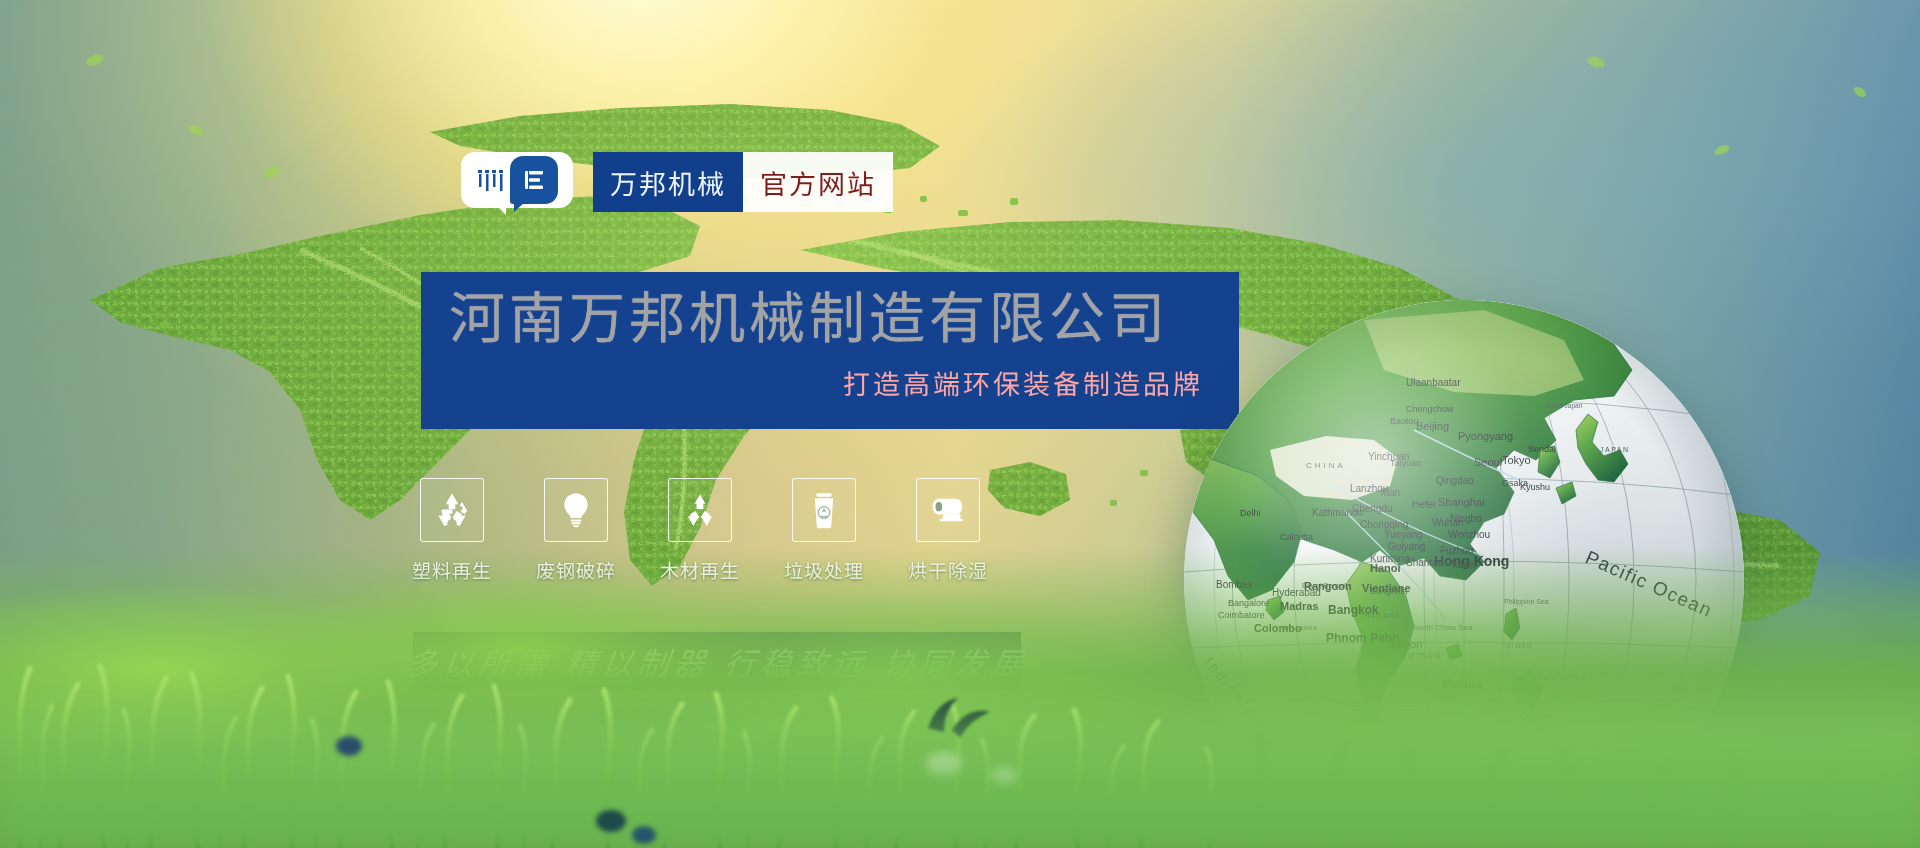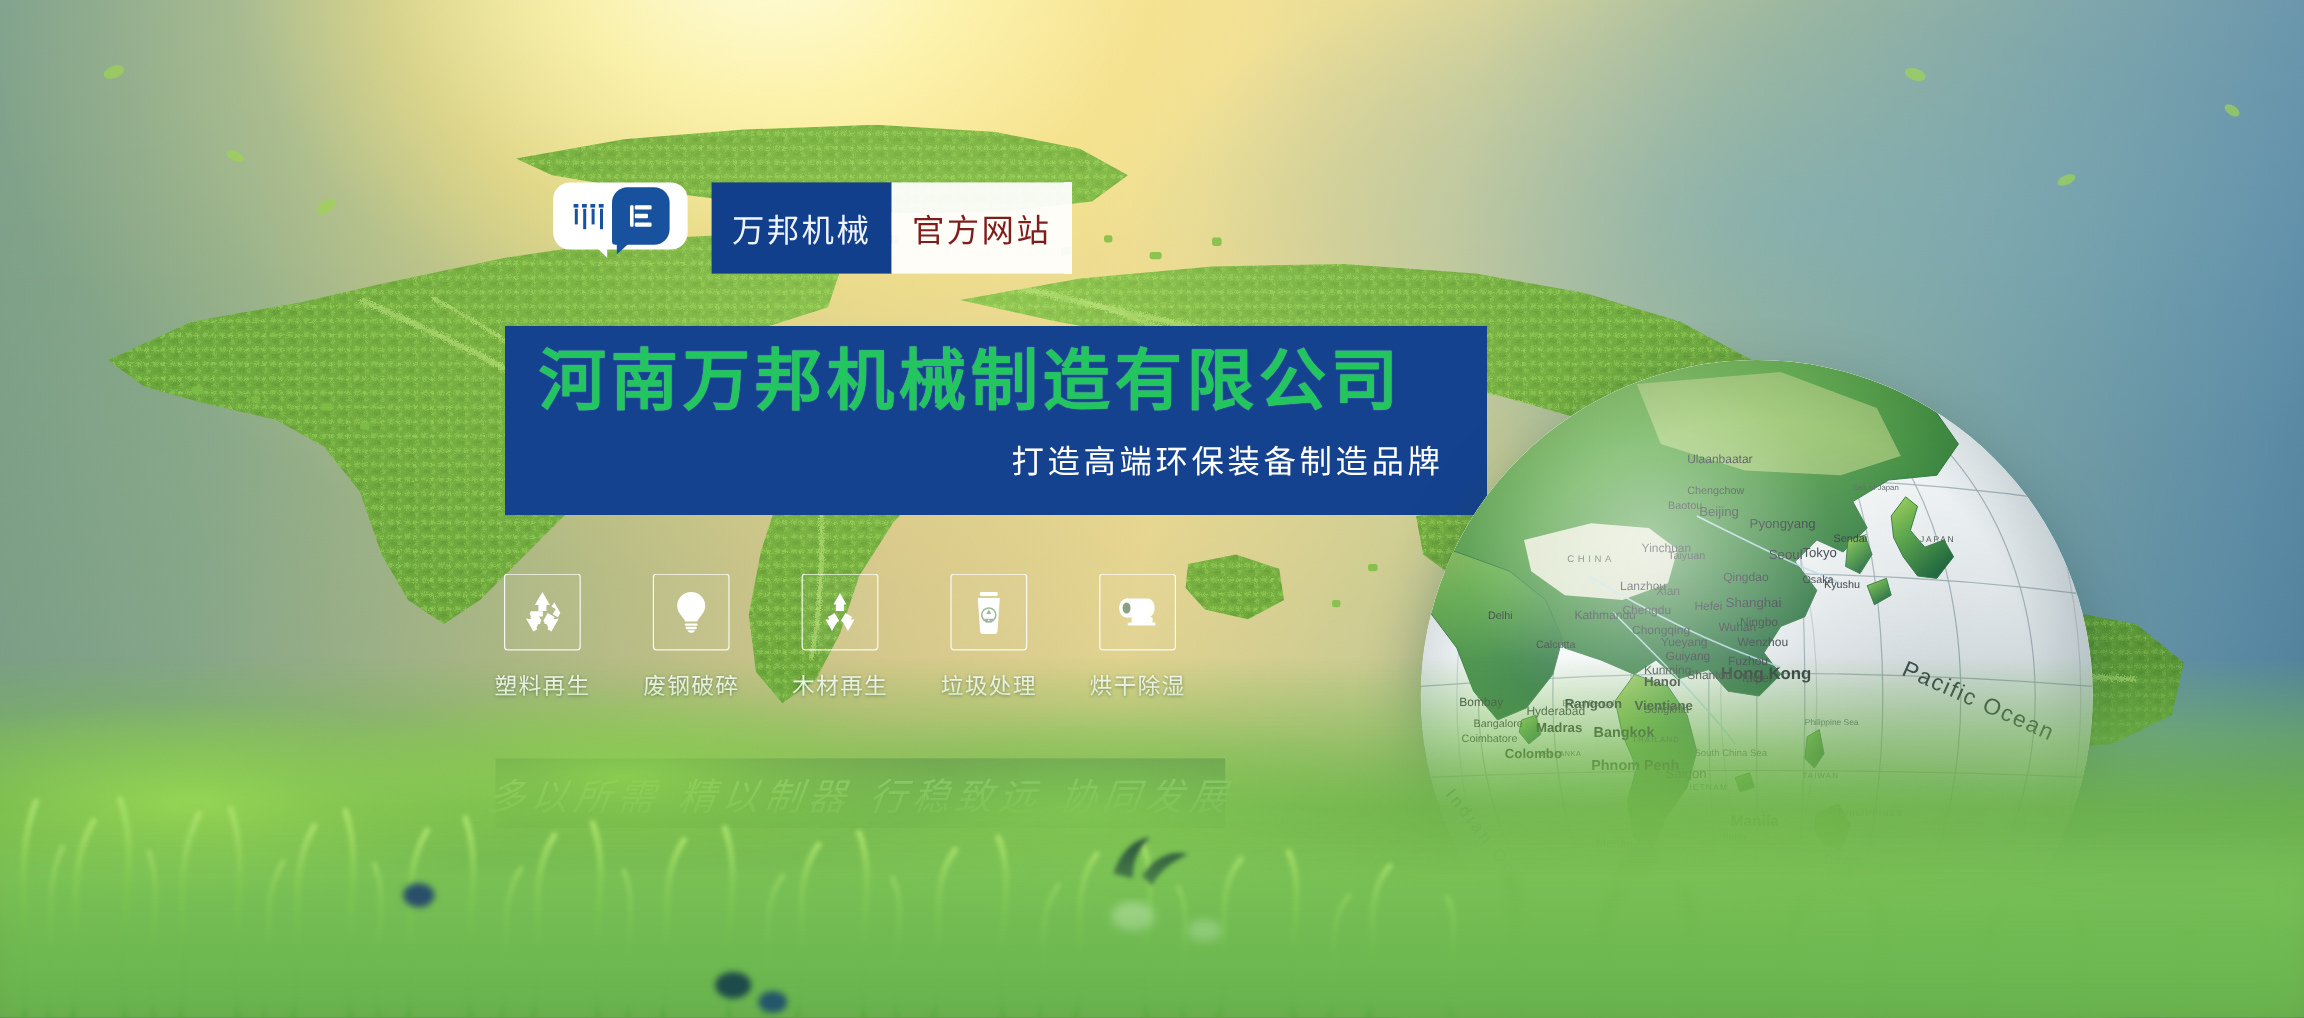--- a/index.html
+++ b/index.html
@@ -48,21 +48,21 @@
   .grass-soft {
     position:absolute; left:0; right:0; bottom:0; height:150px;
     background:linear-gradient(180deg, rgba(120,190,86,0) 0%, rgba(120,195,88,0.55) 35%, rgba(110,186,82,0.85) 70%, rgba(104,178,78,0.95) 100%);
     filter:blur(9px);
   }
   .berry { position:absolute; border-radius:50%; filter:blur(2.5px); }
 
   
   .brandbar {
     position:absolute; left:461px; top:152px;
-    display:flex; align-items:stretch; height:76px;
+    display:flex; align-items:stretch; height:60px;
   }
   .logo-mark {
     width:112px; height:56px; background:#ffffff; border-radius:14px;
     display:flex; align-items:center; justify-content:center; gap:4px;
     margin-right:20px; position:relative;
   }
   .logo-mark .tail {
     position:absolute; left:34px; bottom:-7px; width:0; height:0;
     border-left:11px solid transparent; border-right:0 solid transparent;
     border-top:11px solid #ffffff;
@@ -91,27 +91,27 @@
     font-family:"DejaVu Sans","Liberation Sans",sans-serif;
   }
 
   
   .title-banner {
     position:absolute; left:421px; top:272px; width:818px; height:157px;
     background:#15428f;
     padding:16px 30px 0 28px;
   }
   .title-main {
-    color:#22c55e; font-size:56px; line-height:1.12; letter-spacing:4px;
-    font-weight:700; white-space:nowrap;
+    color:#a3a3a3; font-size:56px; line-height:1.12; letter-spacing:4px;
+    font-weight:400; white-space:nowrap;
     font-family:"DejaVu Sans","Liberation Sans",sans-serif;
     text-shadow:0 0 1px rgba(255,255,255,.5);
   }
   .title-sub {
-    color:#ffffff; font-size:27px; letter-spacing:3px; text-align:right;
+    color:#fca5a5; font-size:27px; letter-spacing:3px; text-align:right;
     margin-top:12px; padding-right:6px; font-weight:400; white-space:nowrap;
     font-family:"DejaVu Sans","Liberation Sans",sans-serif;
   }
 
   
   .features { position:absolute; left:420px; top:478px; display:flex; gap:60px; }
   .feature { width:64px; display:flex; flex-direction:column; align-items:center; }
   .feature-box {
     width:64px; height:64px; border:1.5px solid rgba(255,255,255,0.88);
     border-radius:3px; display:flex; align-items:center; justify-content:center;

